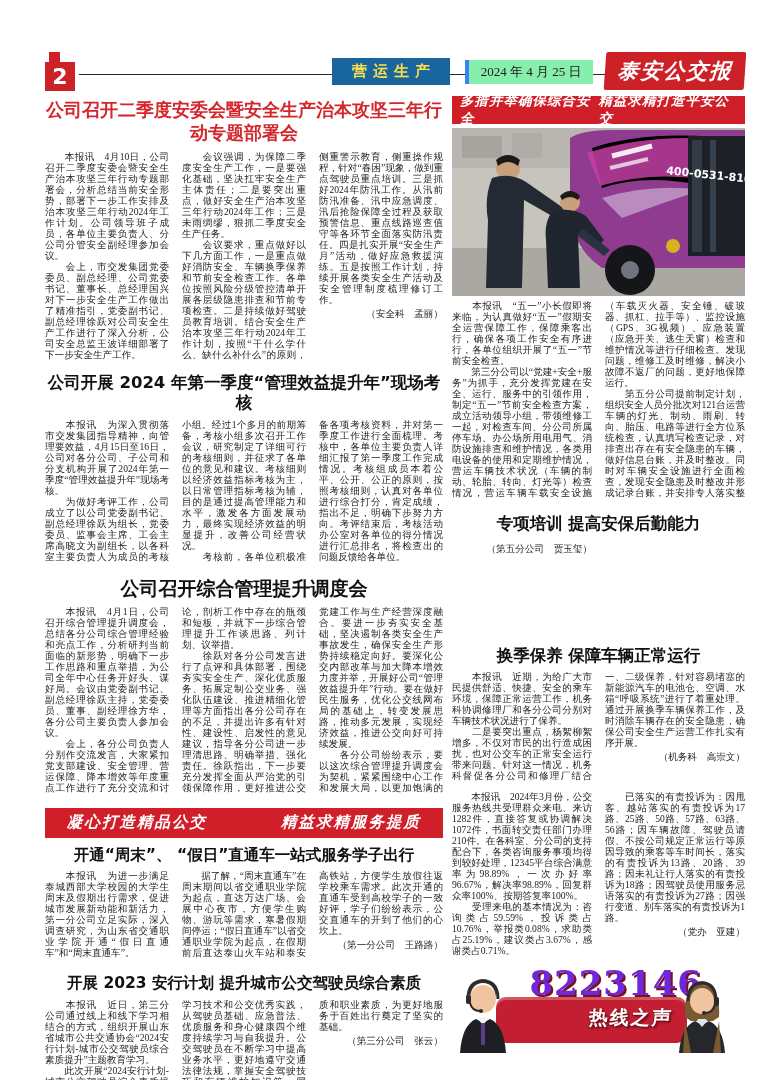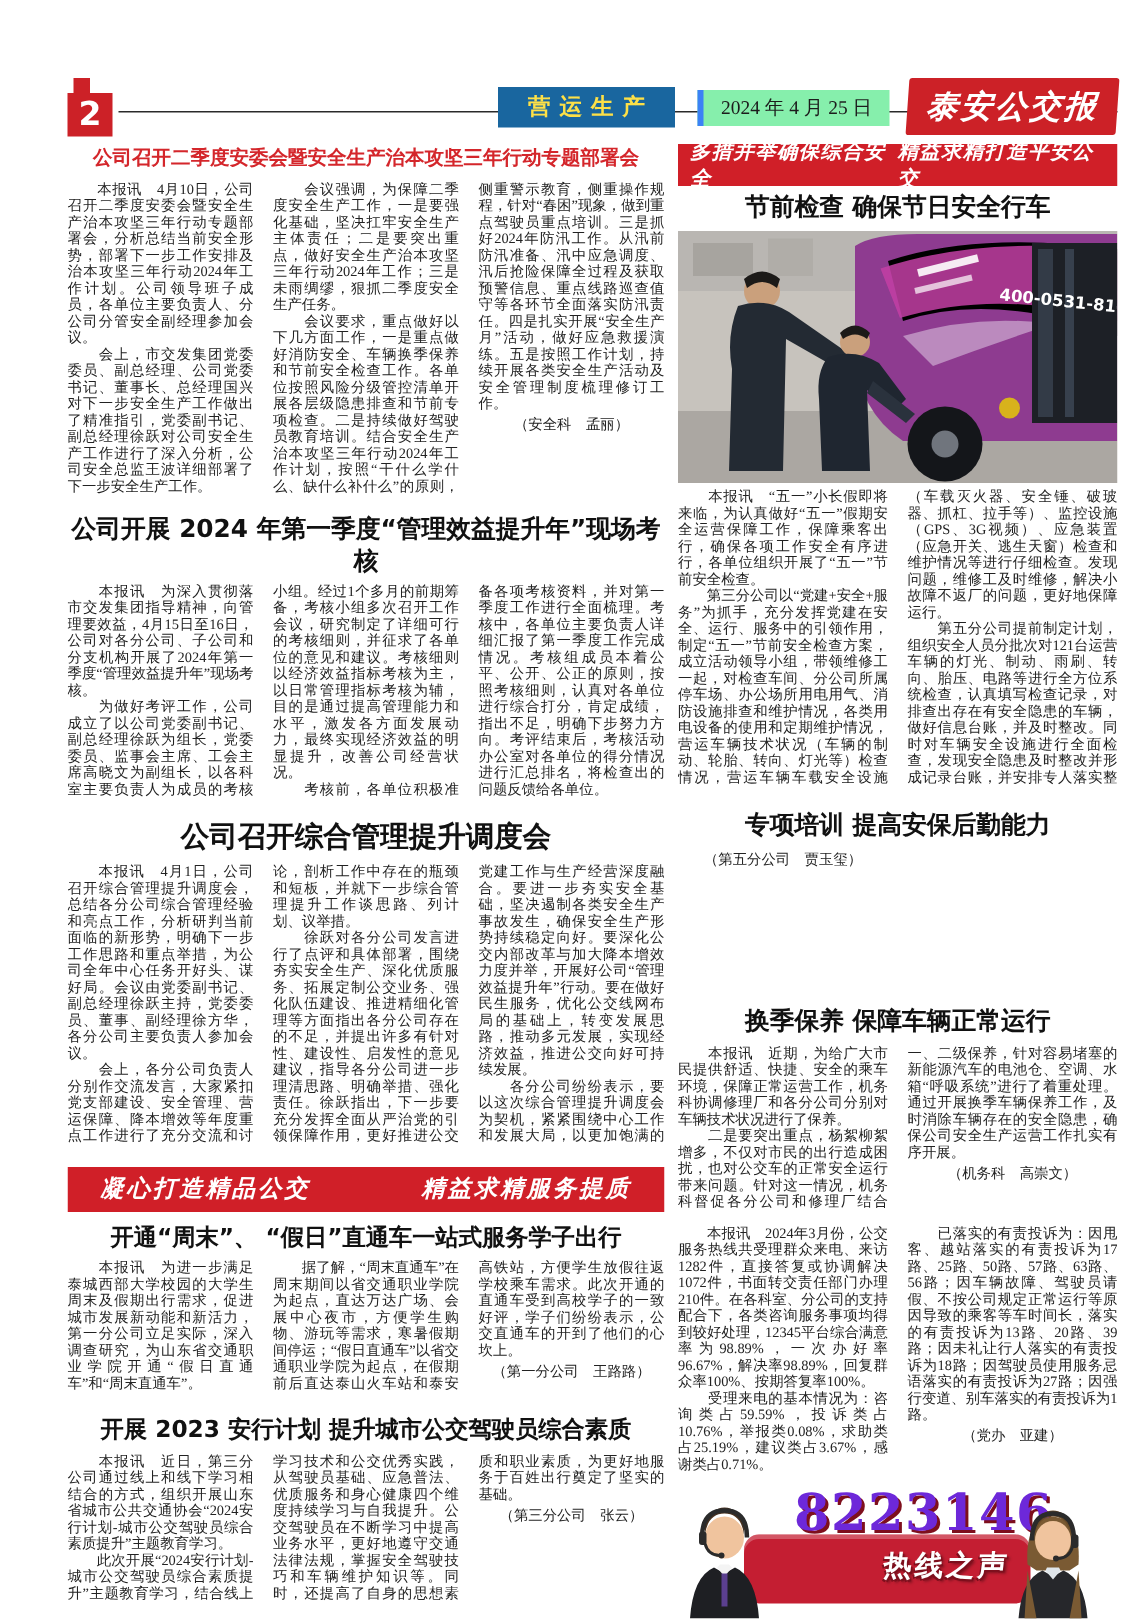--- a/index.html
+++ b/index.html
@@ -23,36 +23,36 @@
     border-left:4px solid #3b82f6; font-size:13px; display:flex; align-items:center; justify-content:center; }
   .masthead { position:absolute; right:0; top:2px; width:140px; height:38px; background:#cc2127;
     color:#fff; display:flex; align-items:center; justify-content:center;
     font-style:italic; font-weight:bold; font-size:21px; letter-spacing:2px;
     transform:skewX(-4deg); border-radius:2px; }
   
   .left-block  { position:absolute; left:45px;  top:96px; width:398px; height:984px; overflow:hidden; }
   .right-block { position:absolute; left:452px; top:96px; width:293px; height:984px; overflow:hidden; }
   .headline-red {
     color:#d4262b; font-family:"DejaVu Sans",sans-serif; font-weight:bold;
-    font-size:13px; text-align:center; line-height:1.3; margin:2px 0 6px 0;
+    font-size:18px; text-align:center; line-height:1.3; margin:2px 0 6px 0;
   }
   .headline-blk {
     color:#111; font-family:"DejaVu Sans",sans-serif; font-weight:bold;
     text-align:center; line-height:1.25; margin:8px 0 5px 0;
   }
   .hl-lg { font-size:19px; }
   .hl-md { font-size:16.5px; }
   .hl-sm { font-size:15.5px; }
   .body-cols {
     text-align:justify; font-size:9.6px; line-height:11px; color:#222;
     white-space:pre-line; overflow:hidden; column-fill:auto;
   }
   .cols3 { column-count:3; column-gap:13px; }
   .cols2 { column-count:2; column-gap:13px; }
-  .byline { display:block; text-align:center; margin-top:3px; }
+  .byline { display:block; text-align:right; margin-top:3px; }
   .red-banner {
     background:#d01f28; color:#fff; height:30px; margin:8px 0 4px 0;
     display:flex; align-items:center; justify-content:space-between; padding:0 22px;
     font-family:"DejaVu Sans",sans-serif; font-weight:bold; font-size:15.5px; letter-spacing:2px;font-style:italic;
   }
   .right-block .red-banner { margin:0 0 4px 0; height:28px; padding:0 8px; font-size:13.5px; letter-spacing:1px; }
   
   .photo { width:293px; height:168px; margin:2px 0 4px 0; position:relative; overflow:hidden; background:#c9c5bf; }
   
   .hotline { position:relative; width:293px; height:92px; margin-top:4px; }
@@ -120,21 +120,20 @@
 
   </div>
 
   <div class="right-block">
 
     <div class="red-banner">
       <span>多措并举确保综合安全</span>
       <span>精益求精打造平安公交</span>
     </div>
 
-    <div class="headline-blk hl-md" style="margin-top:4px;">节前检查 确保节日安全行车</div>
 
     <div class="photo">
       <svg width="293" height="168" viewBox="0 0 293 168">
         <rect x="0" y="0" width="293" height="168" fill="#c7c3bd"></rect>
         <rect x="0" y="0" width="293" height="40" fill="#b9b6b2"></rect>
         <rect x="10" y="8" width="40" height="22" fill="#a7a49f"></rect>
         <rect x="60" y="5" width="30" height="25" fill="#b0ada8"></rect>
         <rect x="0" y="120" width="293" height="48" fill="#aba7a2"></rect>
 
         <g>

